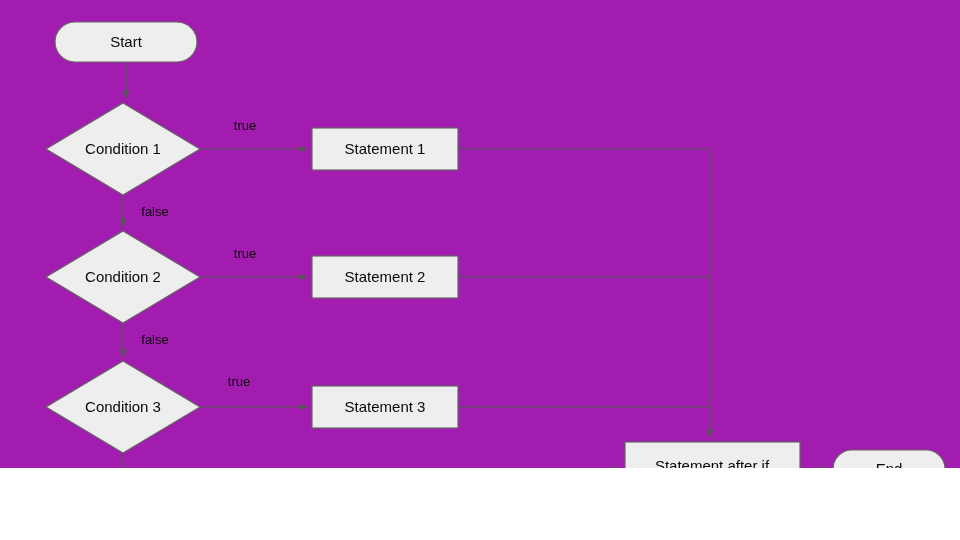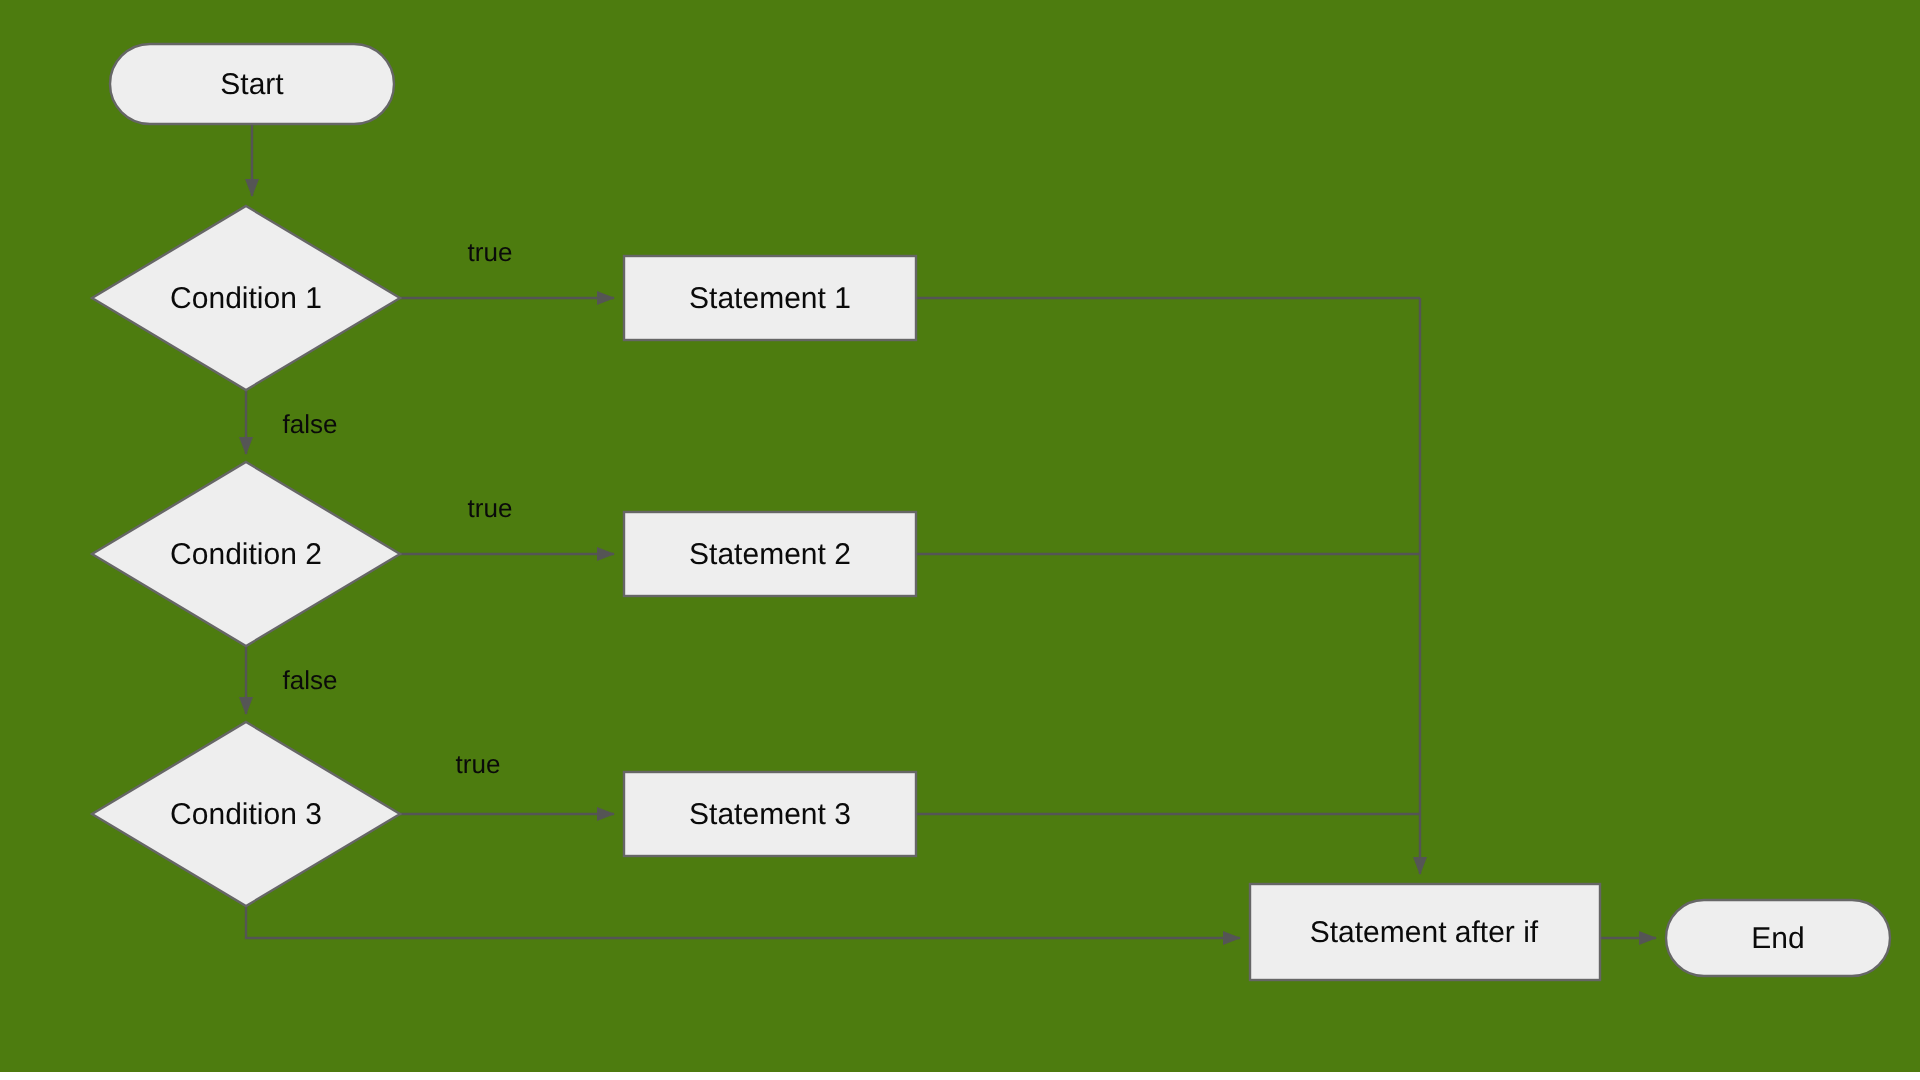--- a/index.html
+++ b/index.html
@@ -6,22 +6,22 @@
     margin: 0;
     padding: 0;
     background: #ffffff;
   }
   body {
     font-family: "Liberation Sans", sans-serif;
   }
   #canvas {
     position: relative;
     width: 960px;
-    height: 536px;
-    background: #4d7c0f;
+    height: 468px;
+    background: #a21caf;
     overflow: hidden;
   }
   #flow-svg {
     position: absolute;
     top: 0;
     left: 0;
     width: 960px;
     height: 540px;
   }
   .node-shape {

